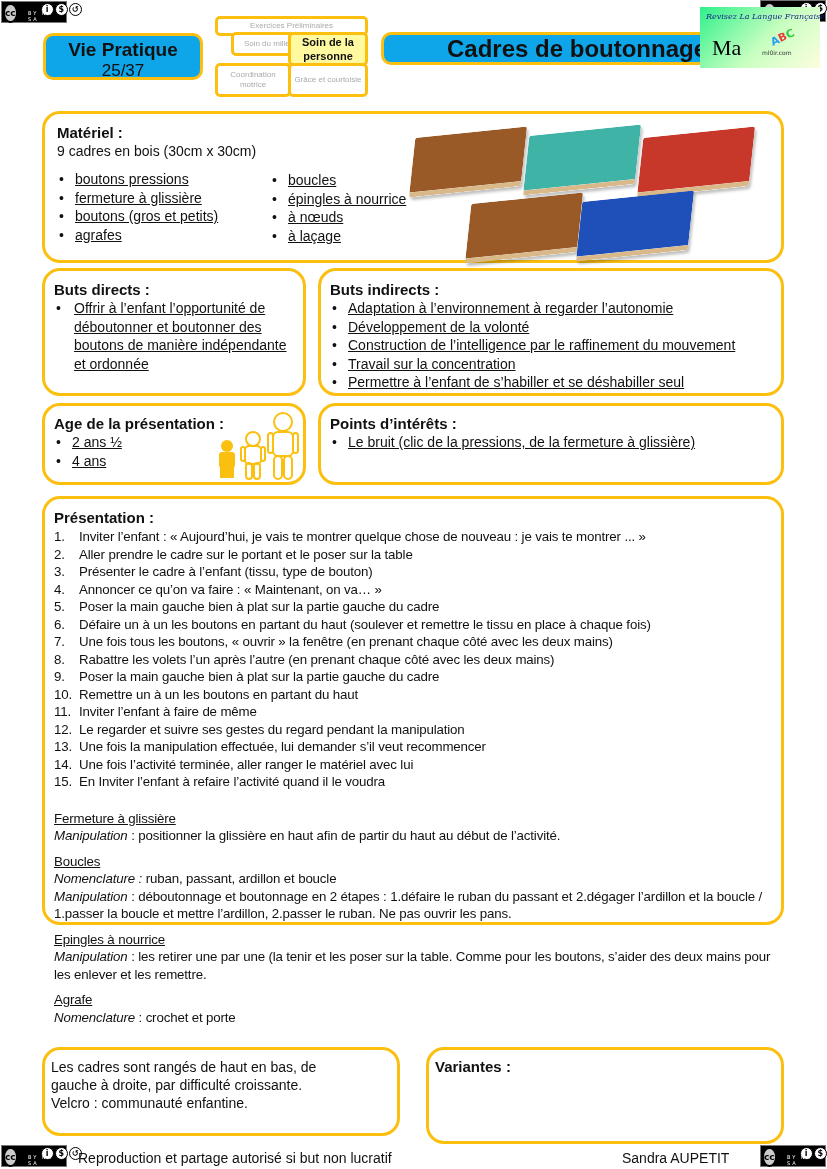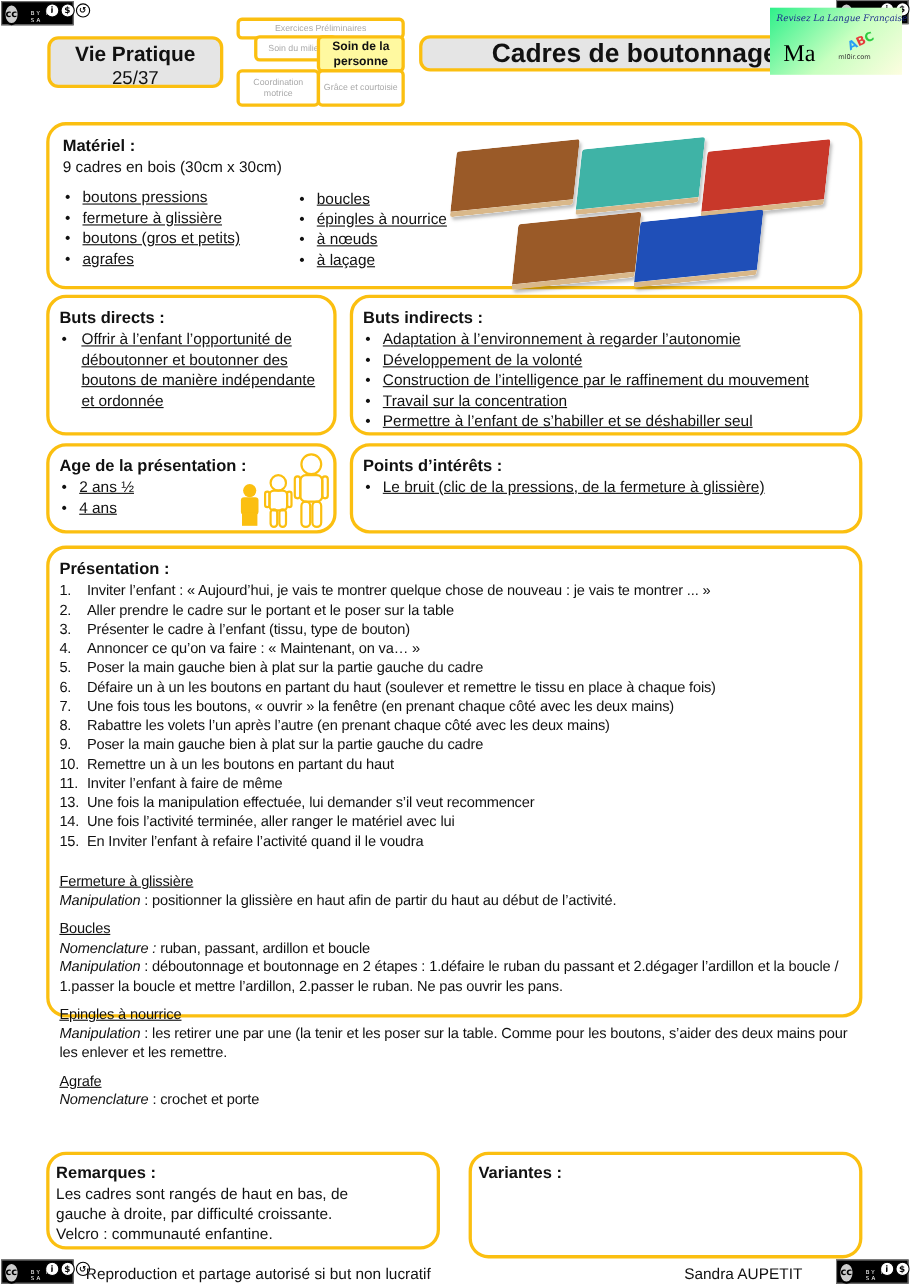--- a/index.html
+++ b/index.html
@@ -1,20 +1,20 @@
 <!DOCTYPE html>
 <html><head>
 <meta charset="utf-8">
 <style>
   * { box-sizing: border-box; margin: 0; padding: 0; }
   html, body { width: 827px; height: 1169px; background: #ffffff; overflow: hidden; }
   body { position: relative; font-family: "Liberation Sans", sans-serif; color: #111; }
 
   .box { position: absolute; border: 3px solid #fbbf10; border-radius: 18px; background: #fff; }
-  .ybox { background: #e5e5e5; border-radius: 10px; }
+  .ybox { background: #0ea5e9; border-radius: 10px; }
 
   .cc { position: absolute; width: 66px; height: 22px; background: #000; border: 1px solid #777; display: flex; align-items: flex-start; gap: 22px; }
   .cc .cc-l { width: 22px; height: 20px; background: #ccc; border-radius: 50%; border: 2px solid #000; margin: 1px; font: bold 9px "DejaVu Sans", sans-serif; display: flex; align-items: center; justify-content: center; color: #000; }
   .cc .cc-r { display: flex; gap: 1px; margin-top: 1px; }
   .cc .cc-r span { width: 13px; height: 13px; border-radius: 50%; background: #fff; border: 1px solid #000; font: bold 8px "DejaVu Sans", sans-serif; display:flex; align-items:center; justify-content:center; color:#000;}
   .cc .cc-t { position: absolute; left: 26px; bottom: 0; font: 5px "DejaVu Sans", sans-serif; color: #fff; letter-spacing: 2px; }
 
   .title-vp { left: 43px; top: 33px; width: 160px; height: 47px; text-align: center; }
   .title-vp .t1 { font-weight: bold; font-size: 19px; margin-top: 3px; }
   .title-vp .t2 { font-size: 17px; }
@@ -234,20 +234,24 @@
       </li>
       <li>
         <span class="n">10.</span>
         <span>Remettre un à un les boutons en partant du haut</span>
       </li>
       <li>
         <span class="n">11.</span>
         <span>Inviter l’enfant à faire de même</span>
       </li>
       <li>
+        <span class="n">12.</span>
+        <span>Le regarder et suivre ses gestes du regard pendant la manipulation</span>
+      </li>
+      <li>
         <span class="n">13.</span>
         <span>Une fois la manipulation effectuée, lui demander s’il veut recommencer</span>
       </li>
       <li>
         <span class="n">14.</span>
         <span>Une fois l’activité terminée, aller ranger le matériel avec lui</span>
       </li>
       <li>
         <span class="n">15.</span>
         <span>En Inviter l’enfant à refaire l’activité quand il le voudra</span>
@@ -268,21 +272,20 @@
         <div><i>Manipulation</i><span style="white-space: pre;"> : </span><span>les retirer une par une (la tenir et les poser sur la table. Comme pour les boutons, s’aider des deux mains pour les enlever et les remettre.</span></div>
       </div>
       <div class="sub">
         <div class="u">Agrafe</div>
         <div><i>Nomenclature</i><span style="white-space: pre;"> : </span><span>crochet et porte</span></div>
       </div>
     </div>
 </div>
 
 <div class="box remarques">
-  <h3>Remarques :</h3>
   <div class="txt">Les cadres sont rangés de haut en bas, de</div>
   <div class="txt">gauche à droite, par difficulté croissante.</div>
   <div class="txt">Velcro : communauté enfantine.</div>
 </div>
 
 <div class="box variantes">
   <h3>Variantes :</h3>
 </div>
 
 <div class="cc" style="left:1px;top:1145px;">

